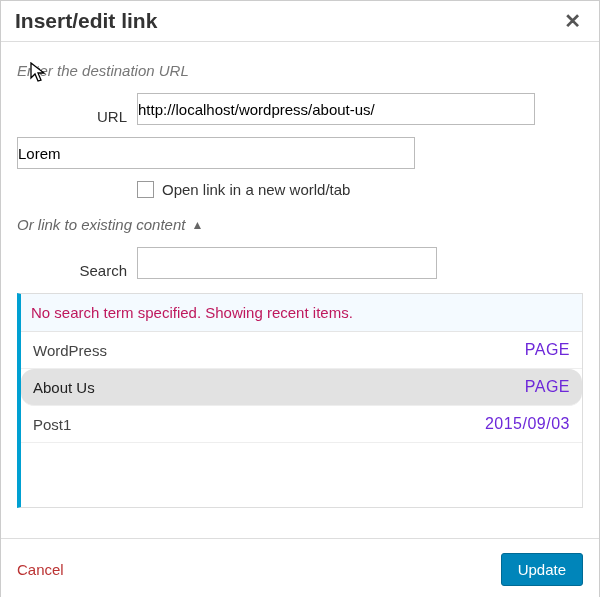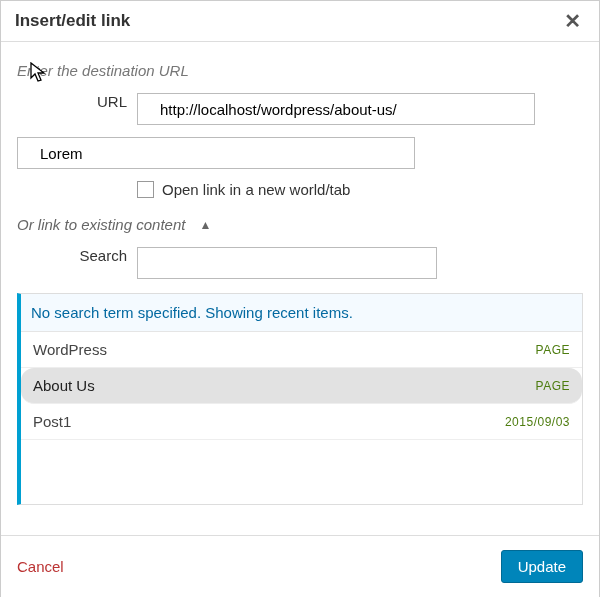--- a/index.html
+++ b/index.html
@@ -18,21 +18,21 @@
   }
   .titlebar {
     display: flex;
     align-items: center;
     justify-content: space-between;
     padding: 8px 14px 8px 14px;
     border-bottom: 1px solid #ddd;
   }
   .titlebar h1 {
     margin: 0;
-    font-size: 17px;
+    font-size: 21px;
     font-weight: 600;
     color: #333;
   }
   .close-x {
     font-size: 20px;
     font-weight: 700;
     color: #555;
     cursor: pointer;
     padding: 0 4px;
   }
@@ -42,34 +42,34 @@
   }
 
   .instruction {
     font-style: italic;
     color: #777;
     margin: 8px 0 14px 0;
   }
 
   .form-row {
     display: flex;
-    align-items: flex-start;
+    align-items: flex-end;
     margin-bottom: 12px;
   }
   .form-row label {
     width: 110px;
     text-align: right;
     padding-right: 10px;
     color: #333;
   }
   .form-row input[type=text] {
     flex: 0 0 398px;
     height: 32px;
     border: 1px solid #bbb;
-    padding: 0 22px;
+    padding: 0 0;
     font-size: 15px;
     box-sizing: border-box;
     background: #fff;
   }
   .form-row.checkbox-row {
     margin-left: 120px;
     align-items: center;
   }
   .chk {
     width: 17px;
@@ -82,21 +82,20 @@
   .chk-label {
     color: #333;
   }
 
   .section-toggle {
     font-style: italic;
     color: #666;
     margin: 18px 0 14px 0;
     display: flex;
     align-items: center;
-    gap: 8px;
   }
   .arrow {
     margin-left: 6px;
     font-size: 12px;
     color: #666;
   }
 
   .search-row label {
     width: 110px;
     text-align: right;
@@ -108,21 +107,21 @@
 
   .results {
     margin-top: 14px;
     border: 1px solid #ddd;
     border-left: 4px solid #00a0d2;
     background: #f8fcff;
     box-sizing: border-box;
   }
   .results-header {
     padding: 10px 10px;
-    color: #0369a1;
+    color: #be185d;
     border-bottom: 1px solid #e5e5e5;
     background: #f4faff;
   }
 
   .results-list {
     border-left: 0;
     background: #fff;
   }
   .result-row {
     display: flex;
@@ -134,23 +133,23 @@
     cursor: pointer;
     text-align: center;
   }
   .result-row.selected {
     background: #e2e2e2;
     color: #222;
     font-weight: 500;
     border-radius: 13px;
   }
   .result-type {
-    font-size: 12px;
+    font-size: 16px;
     letter-spacing: 0.5px;
-    color: #4d7c0f;
+    color: #6d28d9;
   }
   .results-spacer {
     height: 64px;
     border-bottom: 0;
     background: #fff;
   }
 
   .footer {
     display: flex;
     justify-content: space-between;

